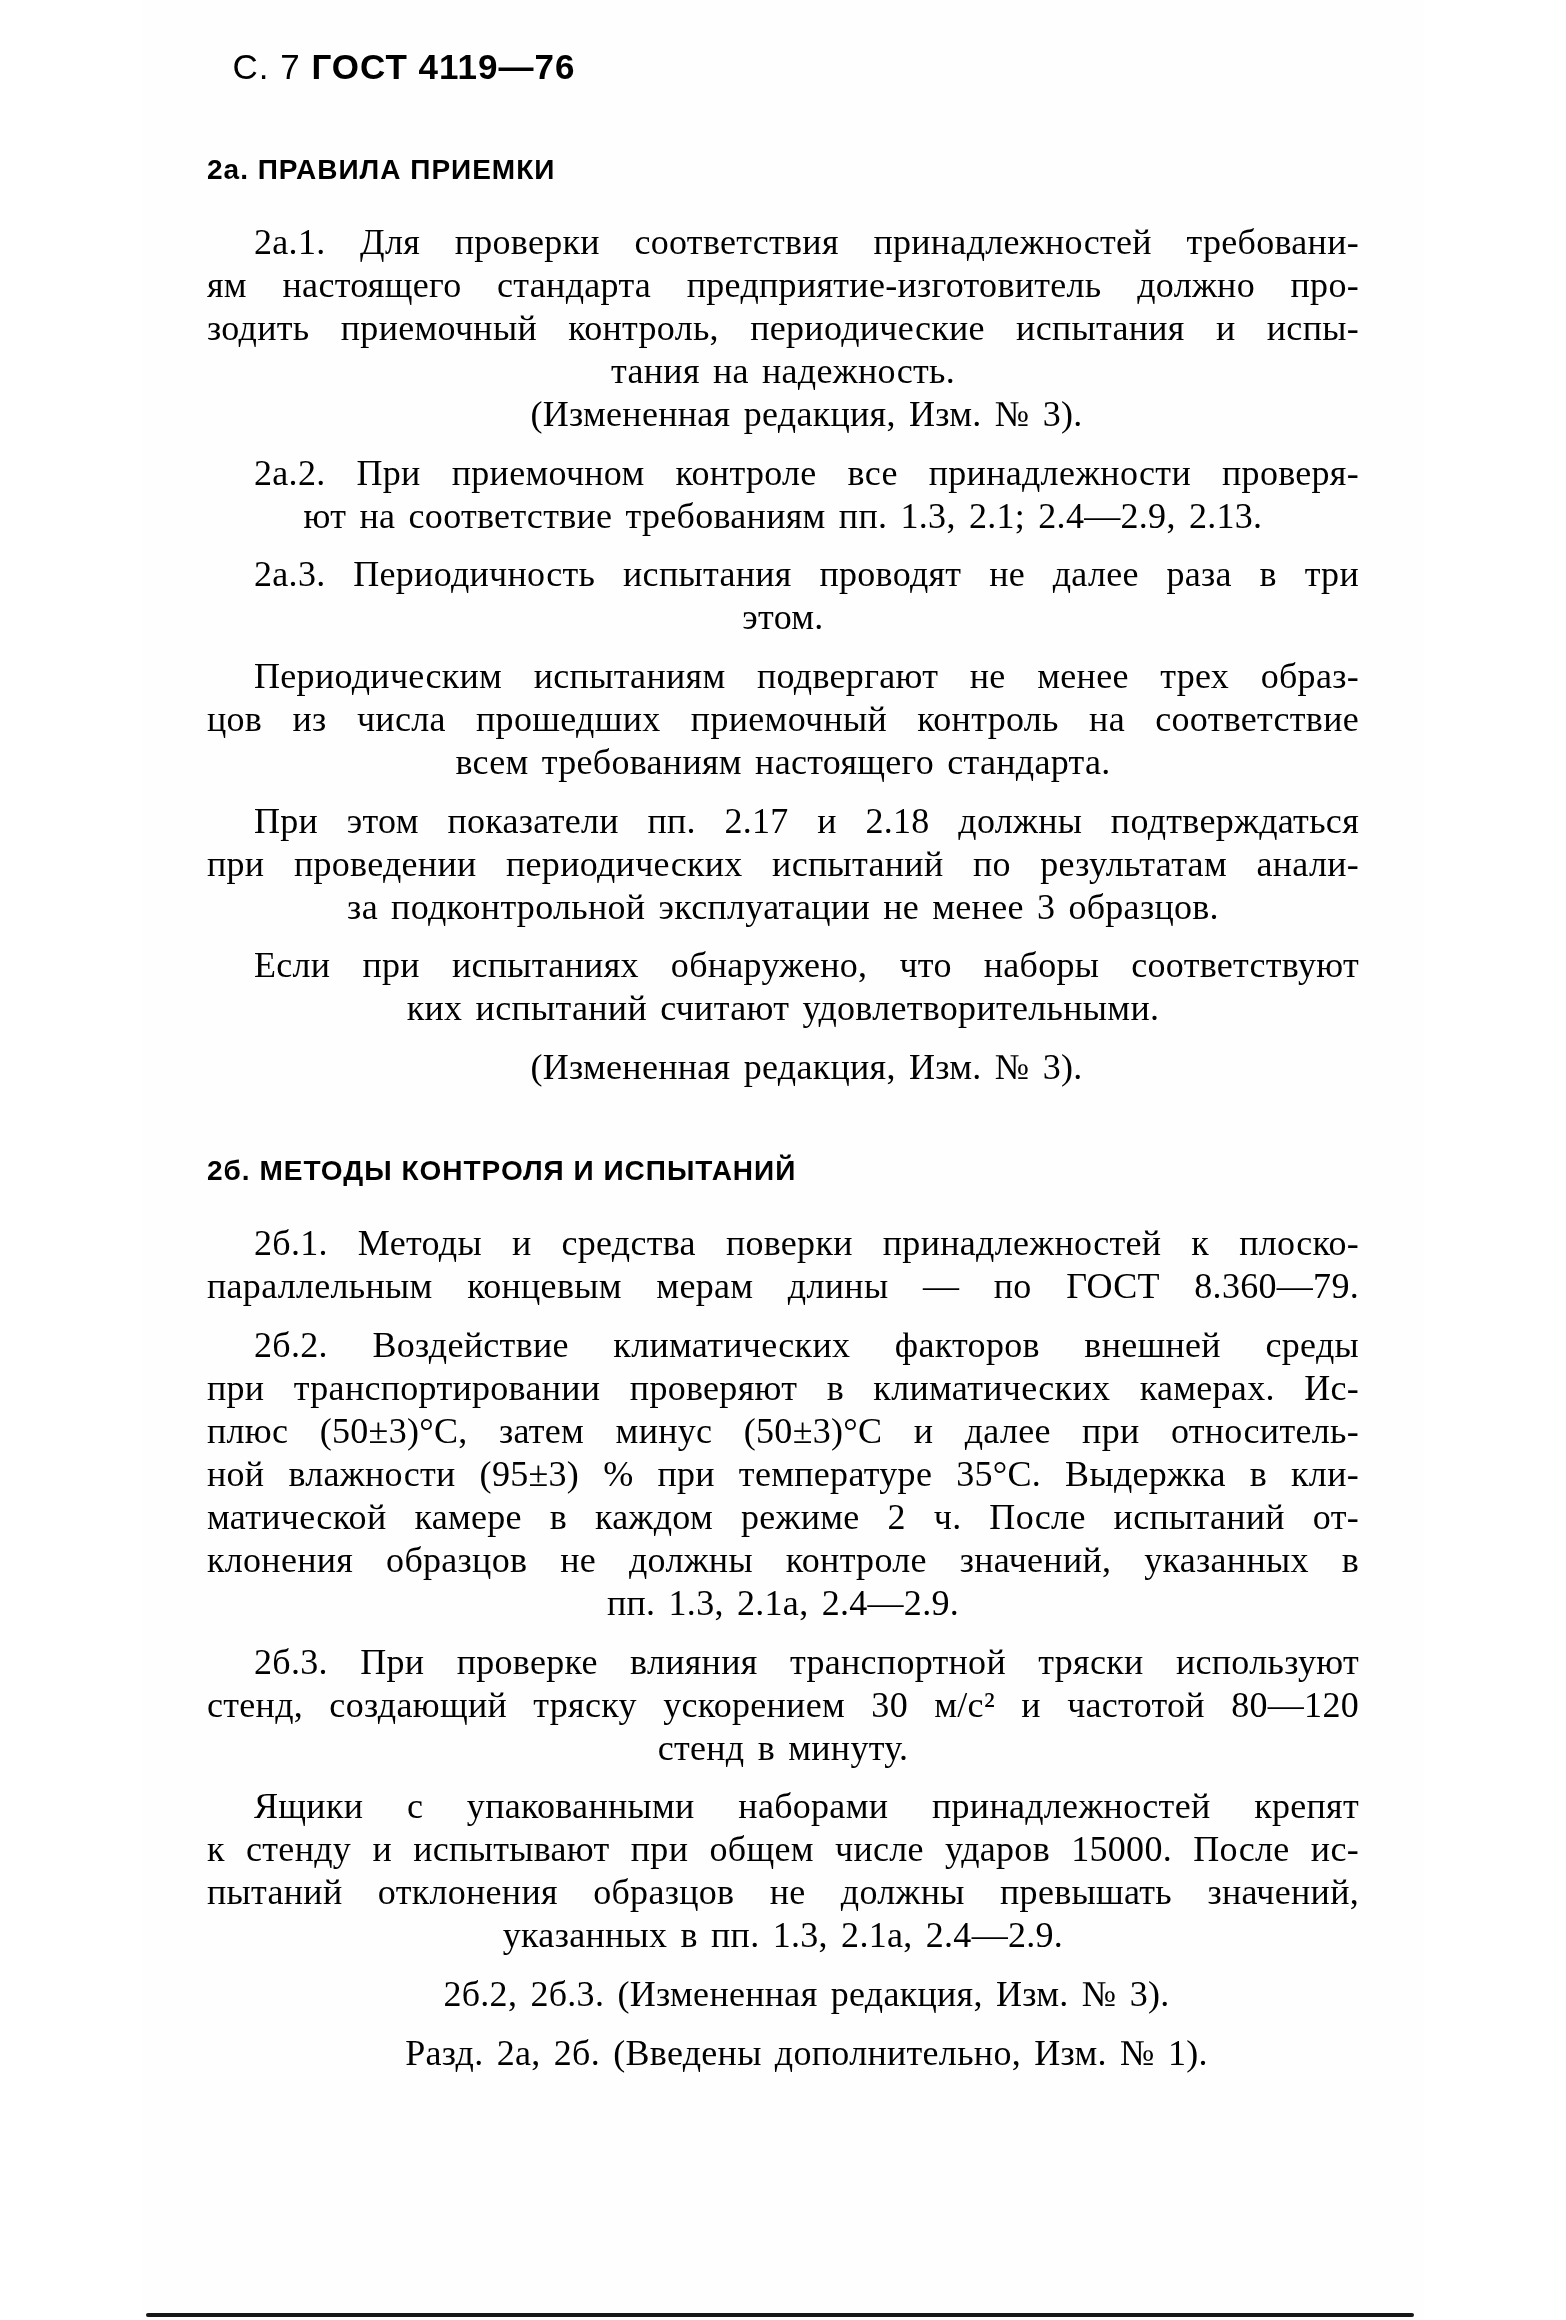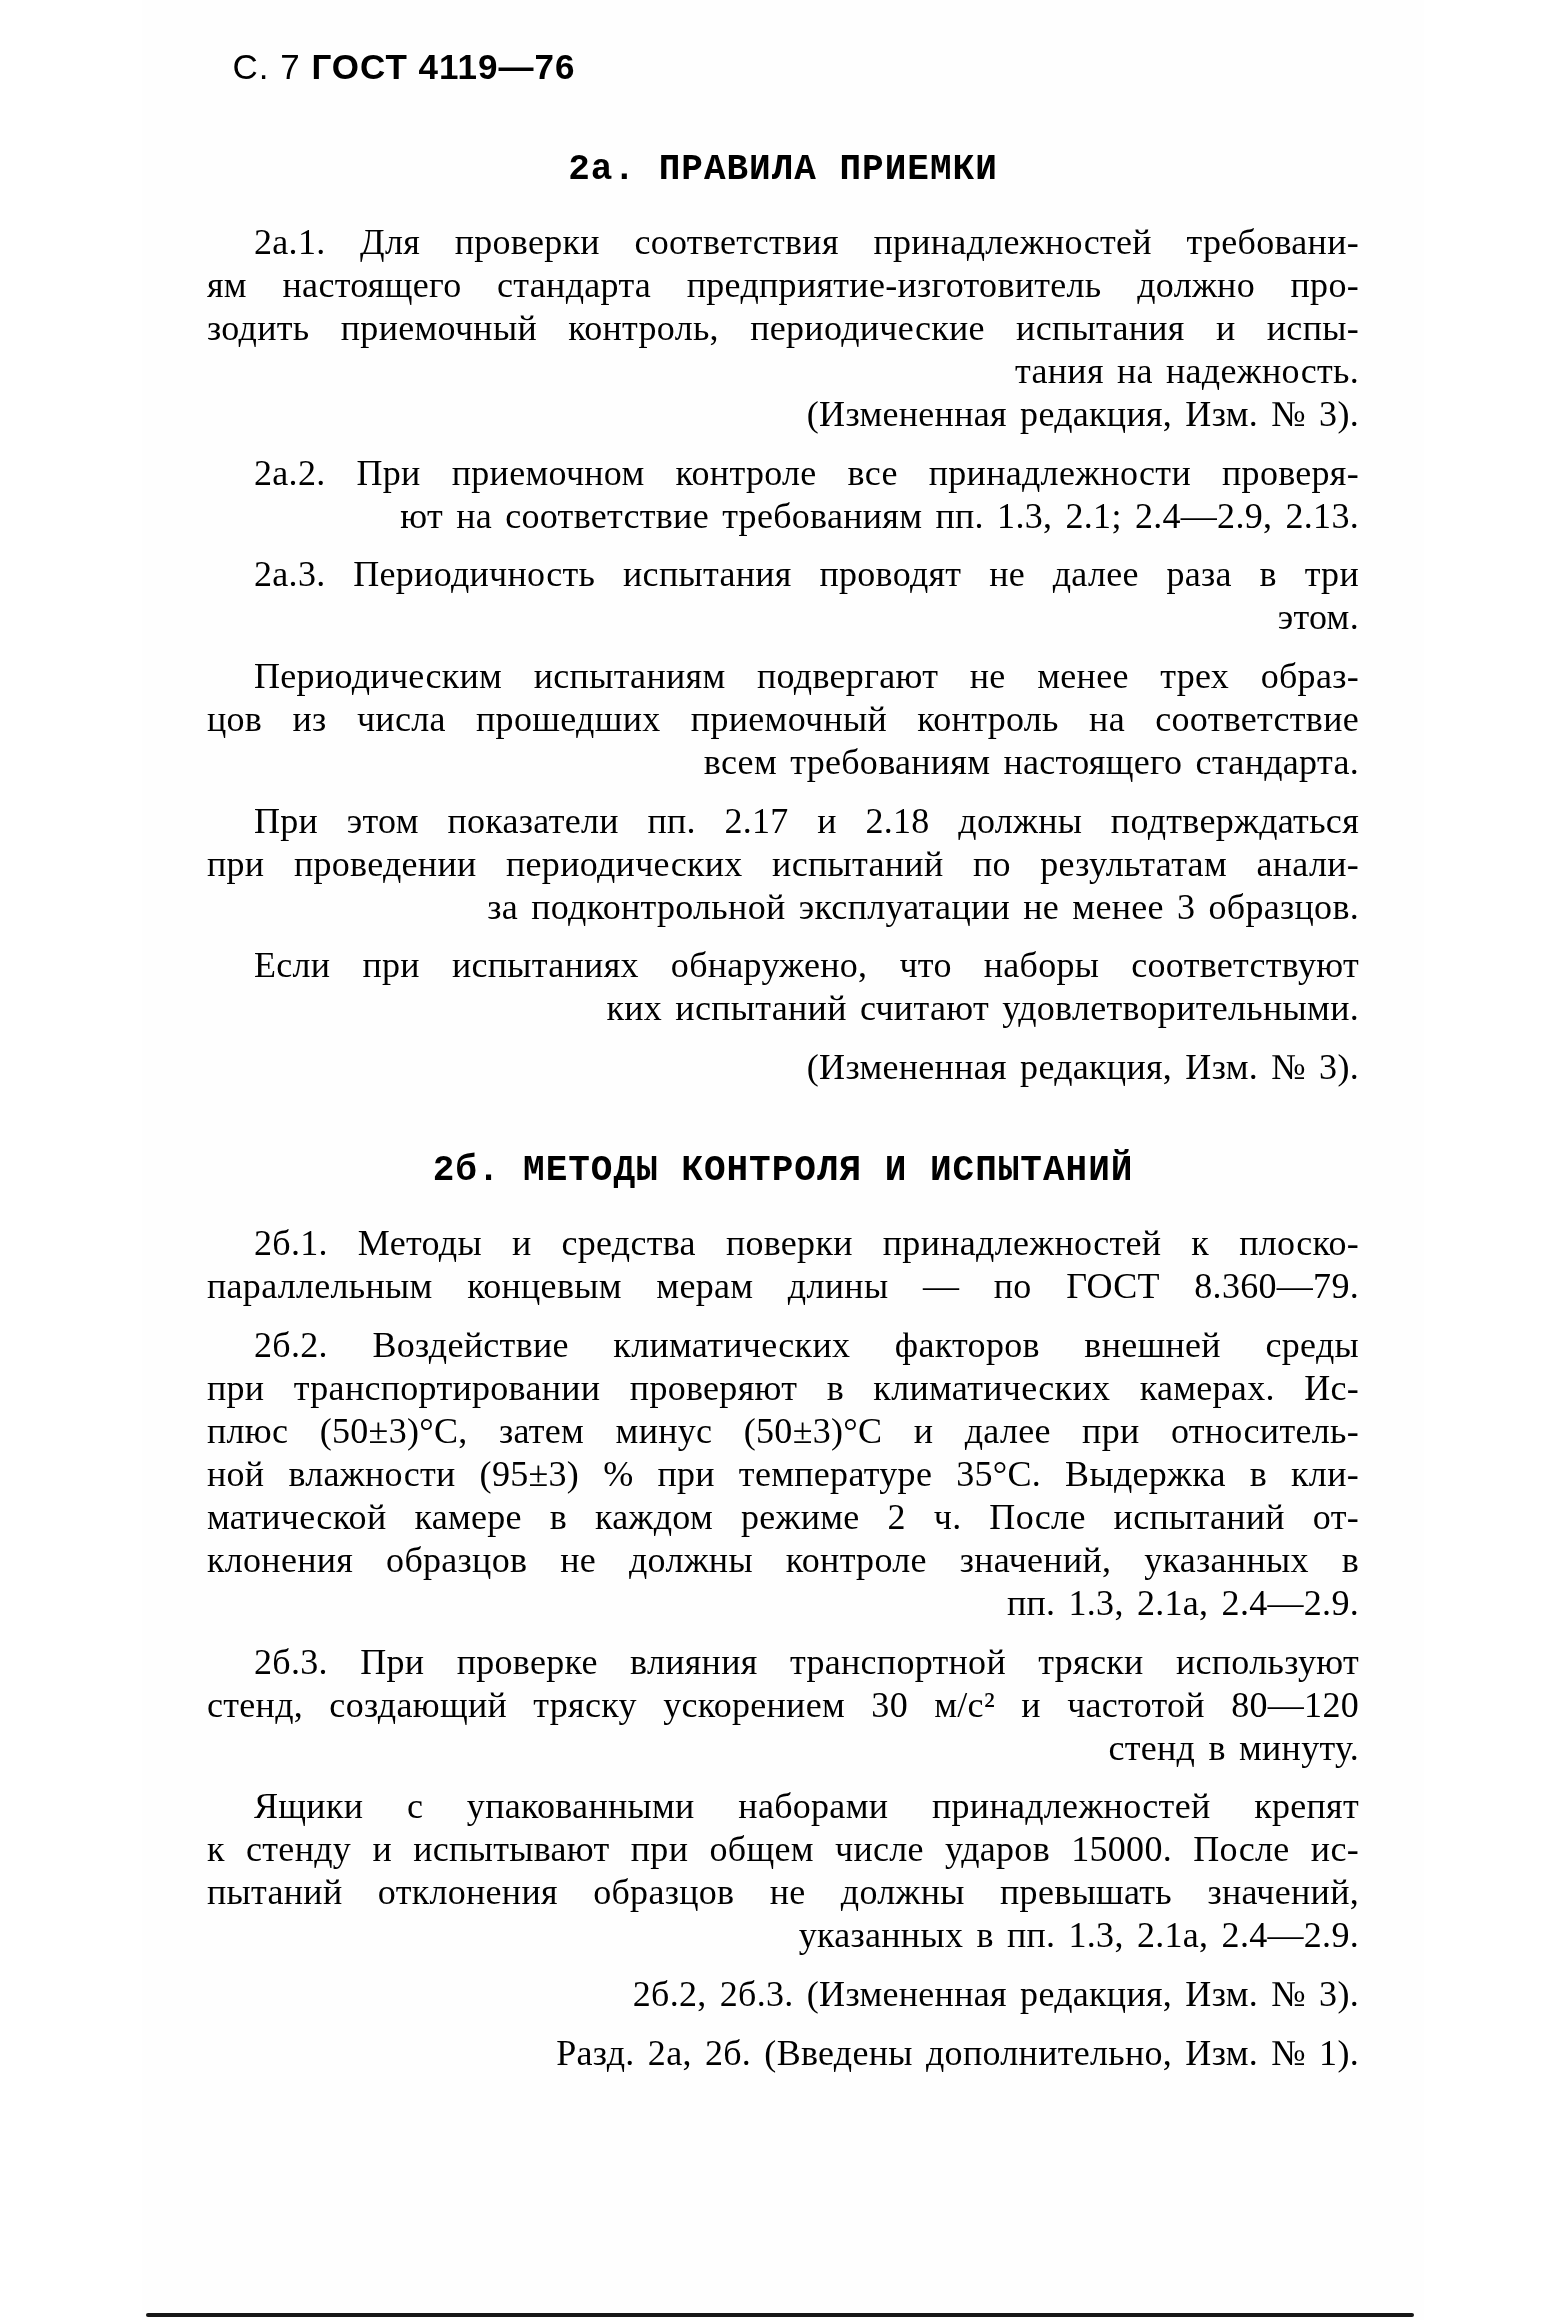--- a/index.html
+++ b/index.html
@@ -22,36 +22,35 @@
   .header {
     font-family: "Liberation Sans", "DejaVu Sans", sans-serif;
     font-size: 35px;
     line-height: 43px;
     letter-spacing: 1px;
     margin-left: 25.5px;
     white-space: nowrap;
   }
   .header .b { font-weight: 700; }
   .heading {
-    font-family: Liberation Mono, monospace;
+    font-family: Liberation Sans, sans-serif;
     font-weight: 700;
-    font-size: 36px;
+    font-size: 28px;
     line-height: 45px;
     letter-spacing: 1px;
-    text-align: center;
     margin: 59px 0 29px 0;
   }
   .para { margin: 15.7px 0 0 0; }
   .para.tight { margin-top: 0; }
   .line {
     font-size: 36px;
     line-height: 43px;
     word-spacing: 3.9px;
     letter-spacing: 0.3px;
-    text-align: right;
+    text-align: center;
     white-space: nowrap;
   }
   .line.stretch {
     white-space: normal;
     text-align: justify;
     text-align-last: justify;
   }
   .line.indent { text-indent: 47px; }
   .b { font-weight: 400; }
   .scan-edge {

